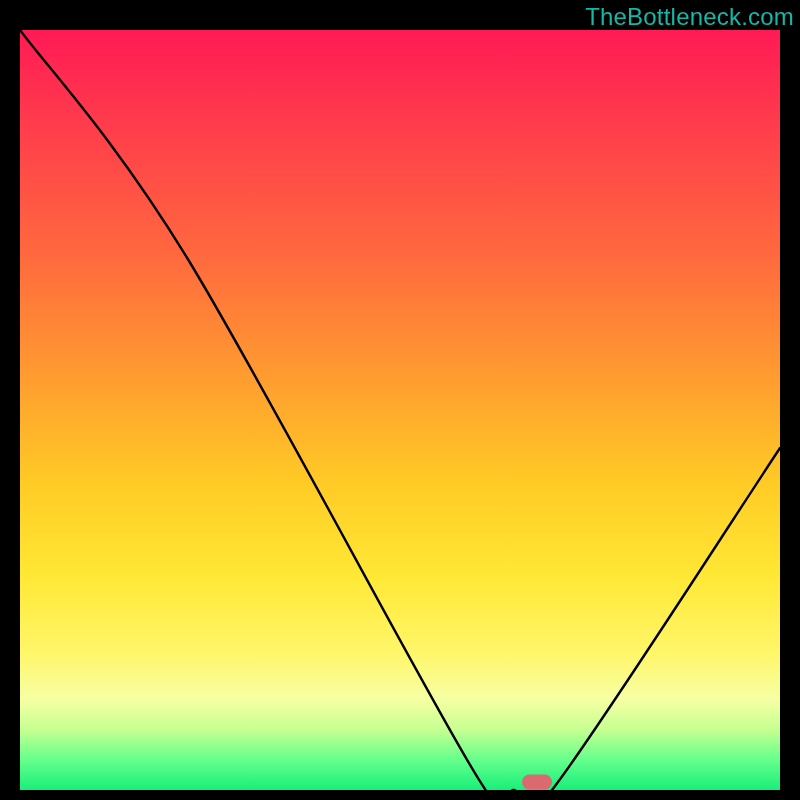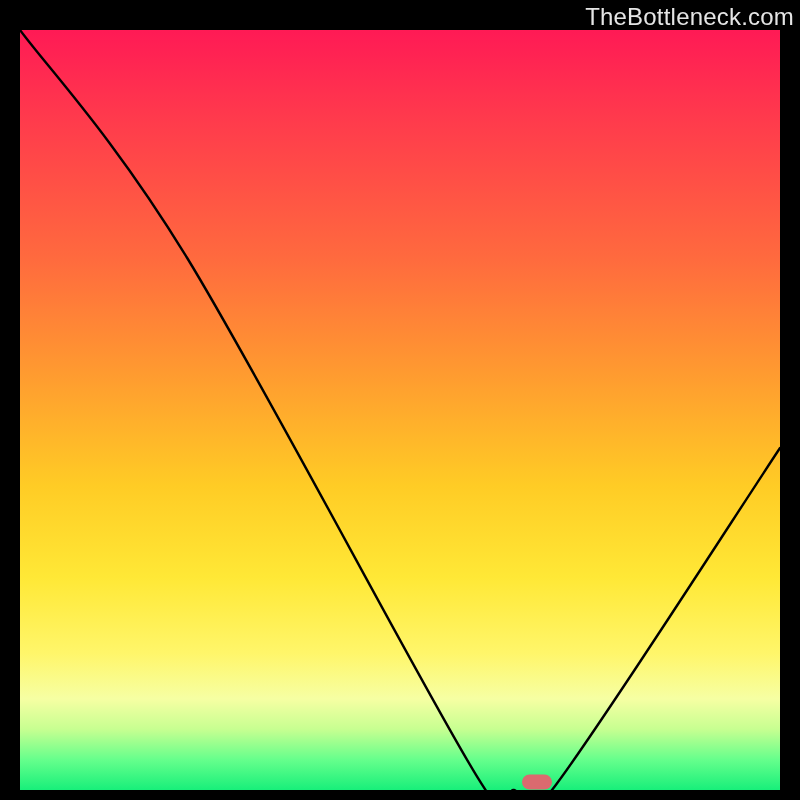--- a/index.html
+++ b/index.html
@@ -42,21 +42,21 @@
   svg.curve {
     position: absolute;
     inset: 0;
     width: 100%;
     height: 100%;
   }
   .watermark {
     position: absolute;
     right: 6px;
     top: 3px;
-    color: #e5e5e5;
+    color: #14b8a6;
     font-size: 24px;
     font-weight: 500;
     letter-spacing: 0.2px;
     user-select: none;
   }
   .marker {
     position: absolute;
     width: 30px;
     height: 15px;
     border-radius: 8px;

